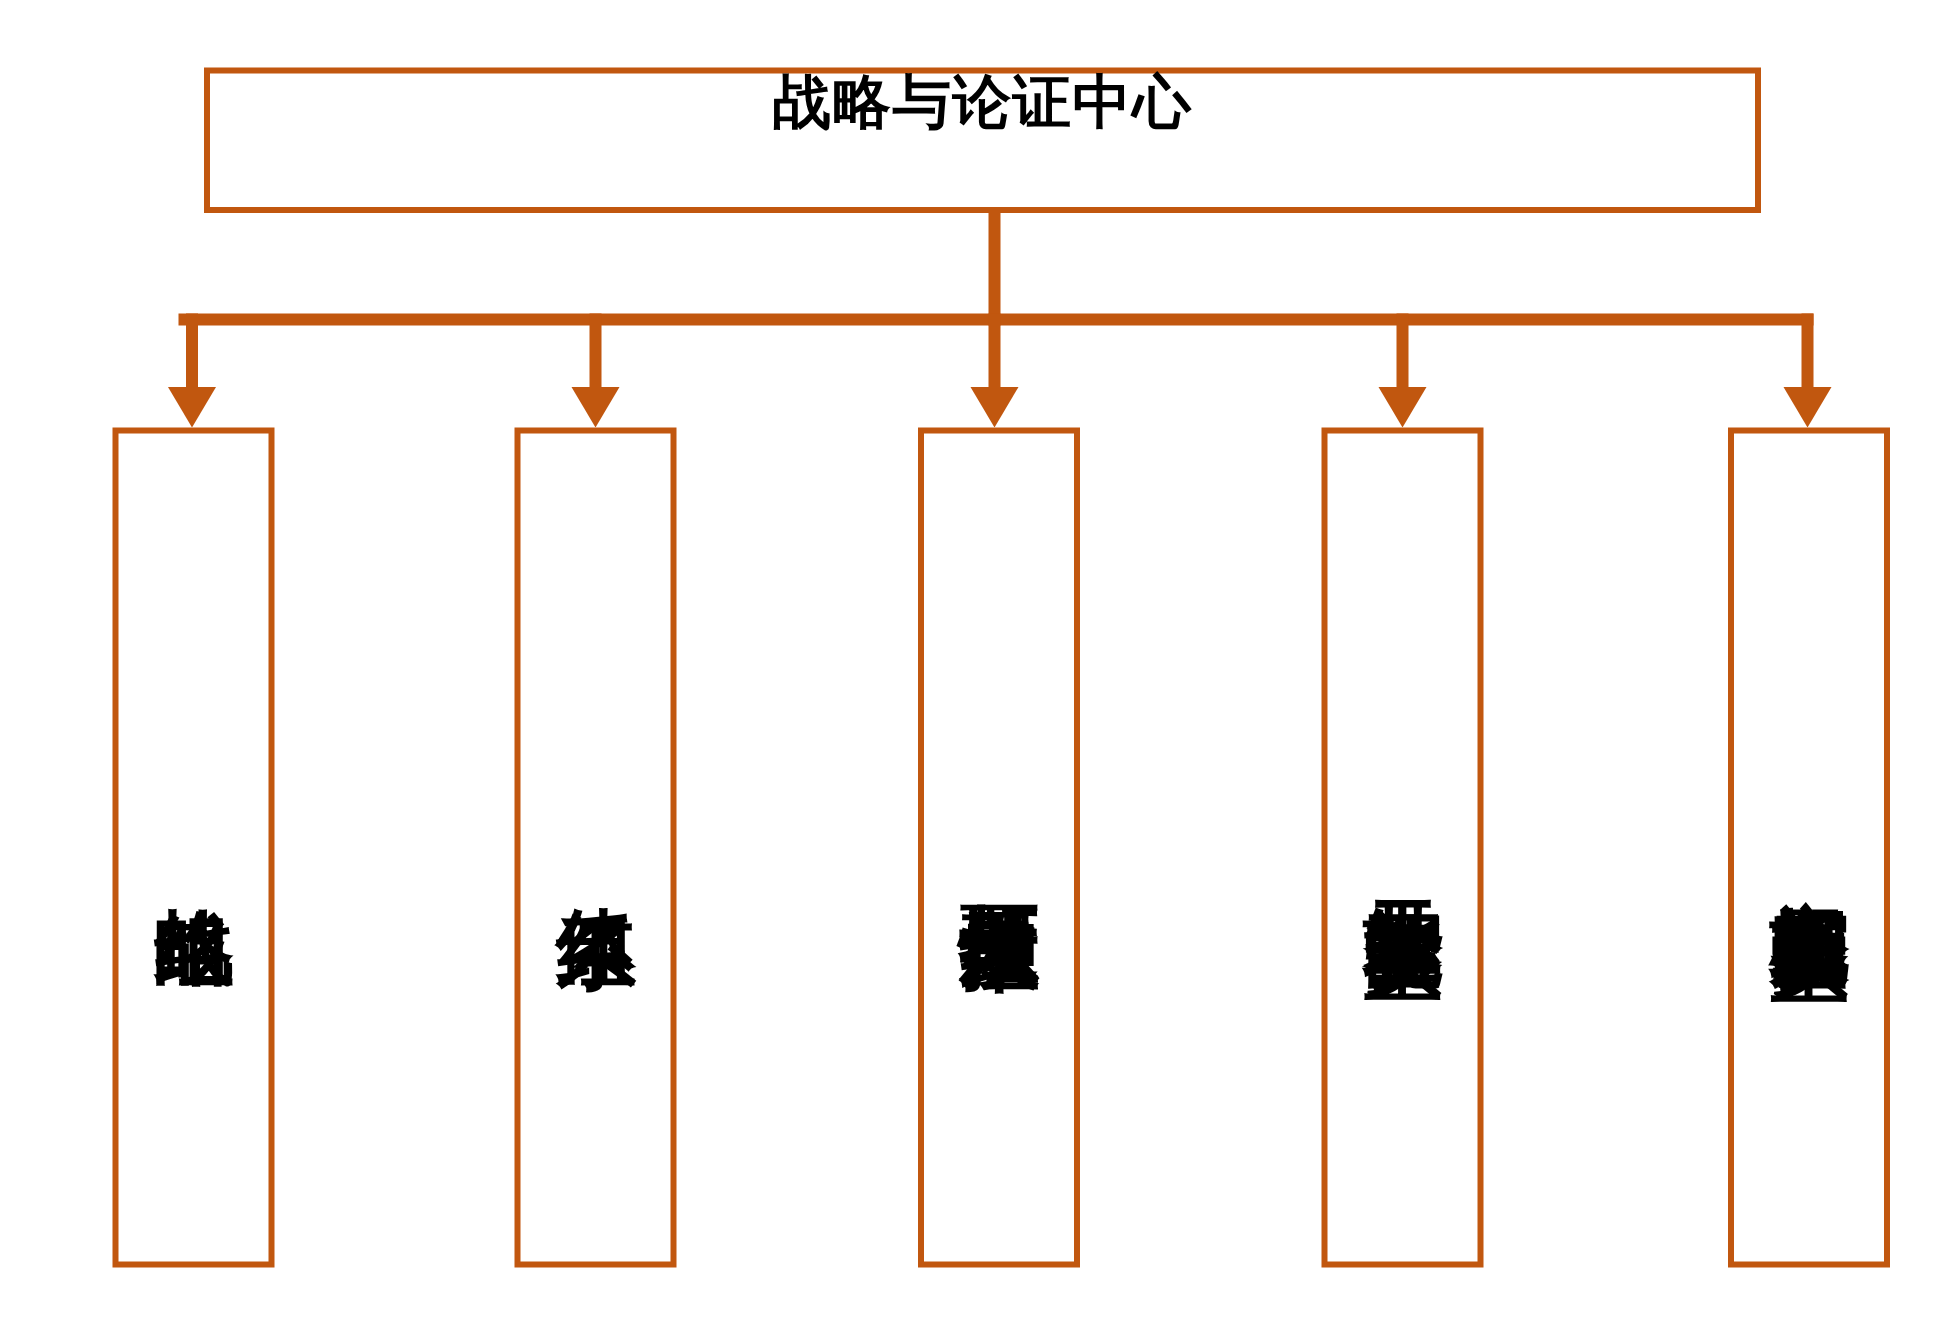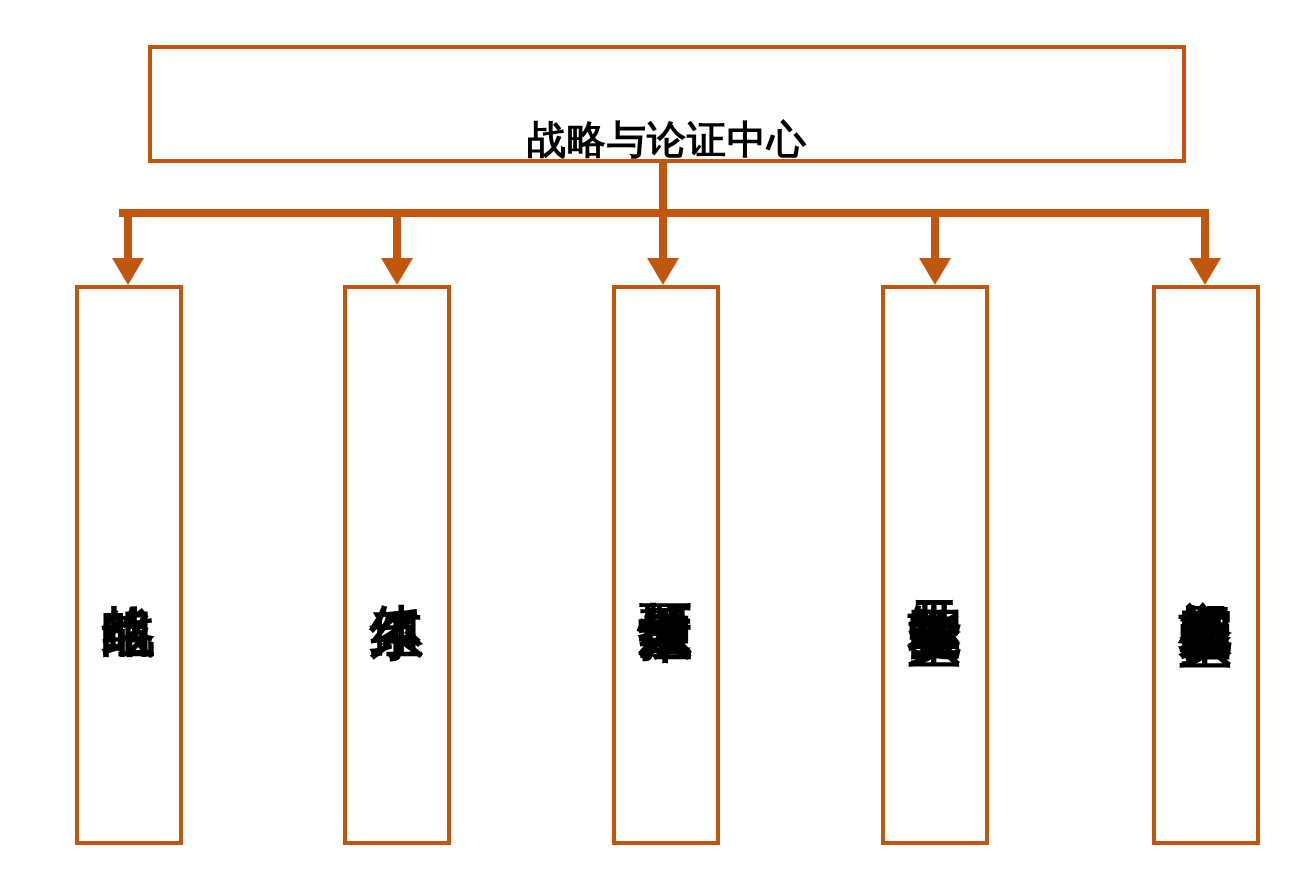--- a/index.html
+++ b/index.html
@@ -20,26 +20,26 @@
   }
 
   
   .node {
     position: absolute;
     box-sizing: border-box;
     background: #ffffff;
     border: 4px solid var(--accent, #C1570F);
   }
   #root-node {
-    left: 148px;
+    left: 136px;
     top: 45px;
     width: 1038px;
-    height: 118px;
+    height: 97px;
     display: flex;
-    align-items: flex-end;
+    align-items: flex-start;
     justify-content: center;
   }
   #root-label {
     font-size: 39px;
     font-weight: 700;
     color: #000000;
     letter-spacing: 1px;
     line-height: 1;
     white-space: nowrap;
     text-align: center;

